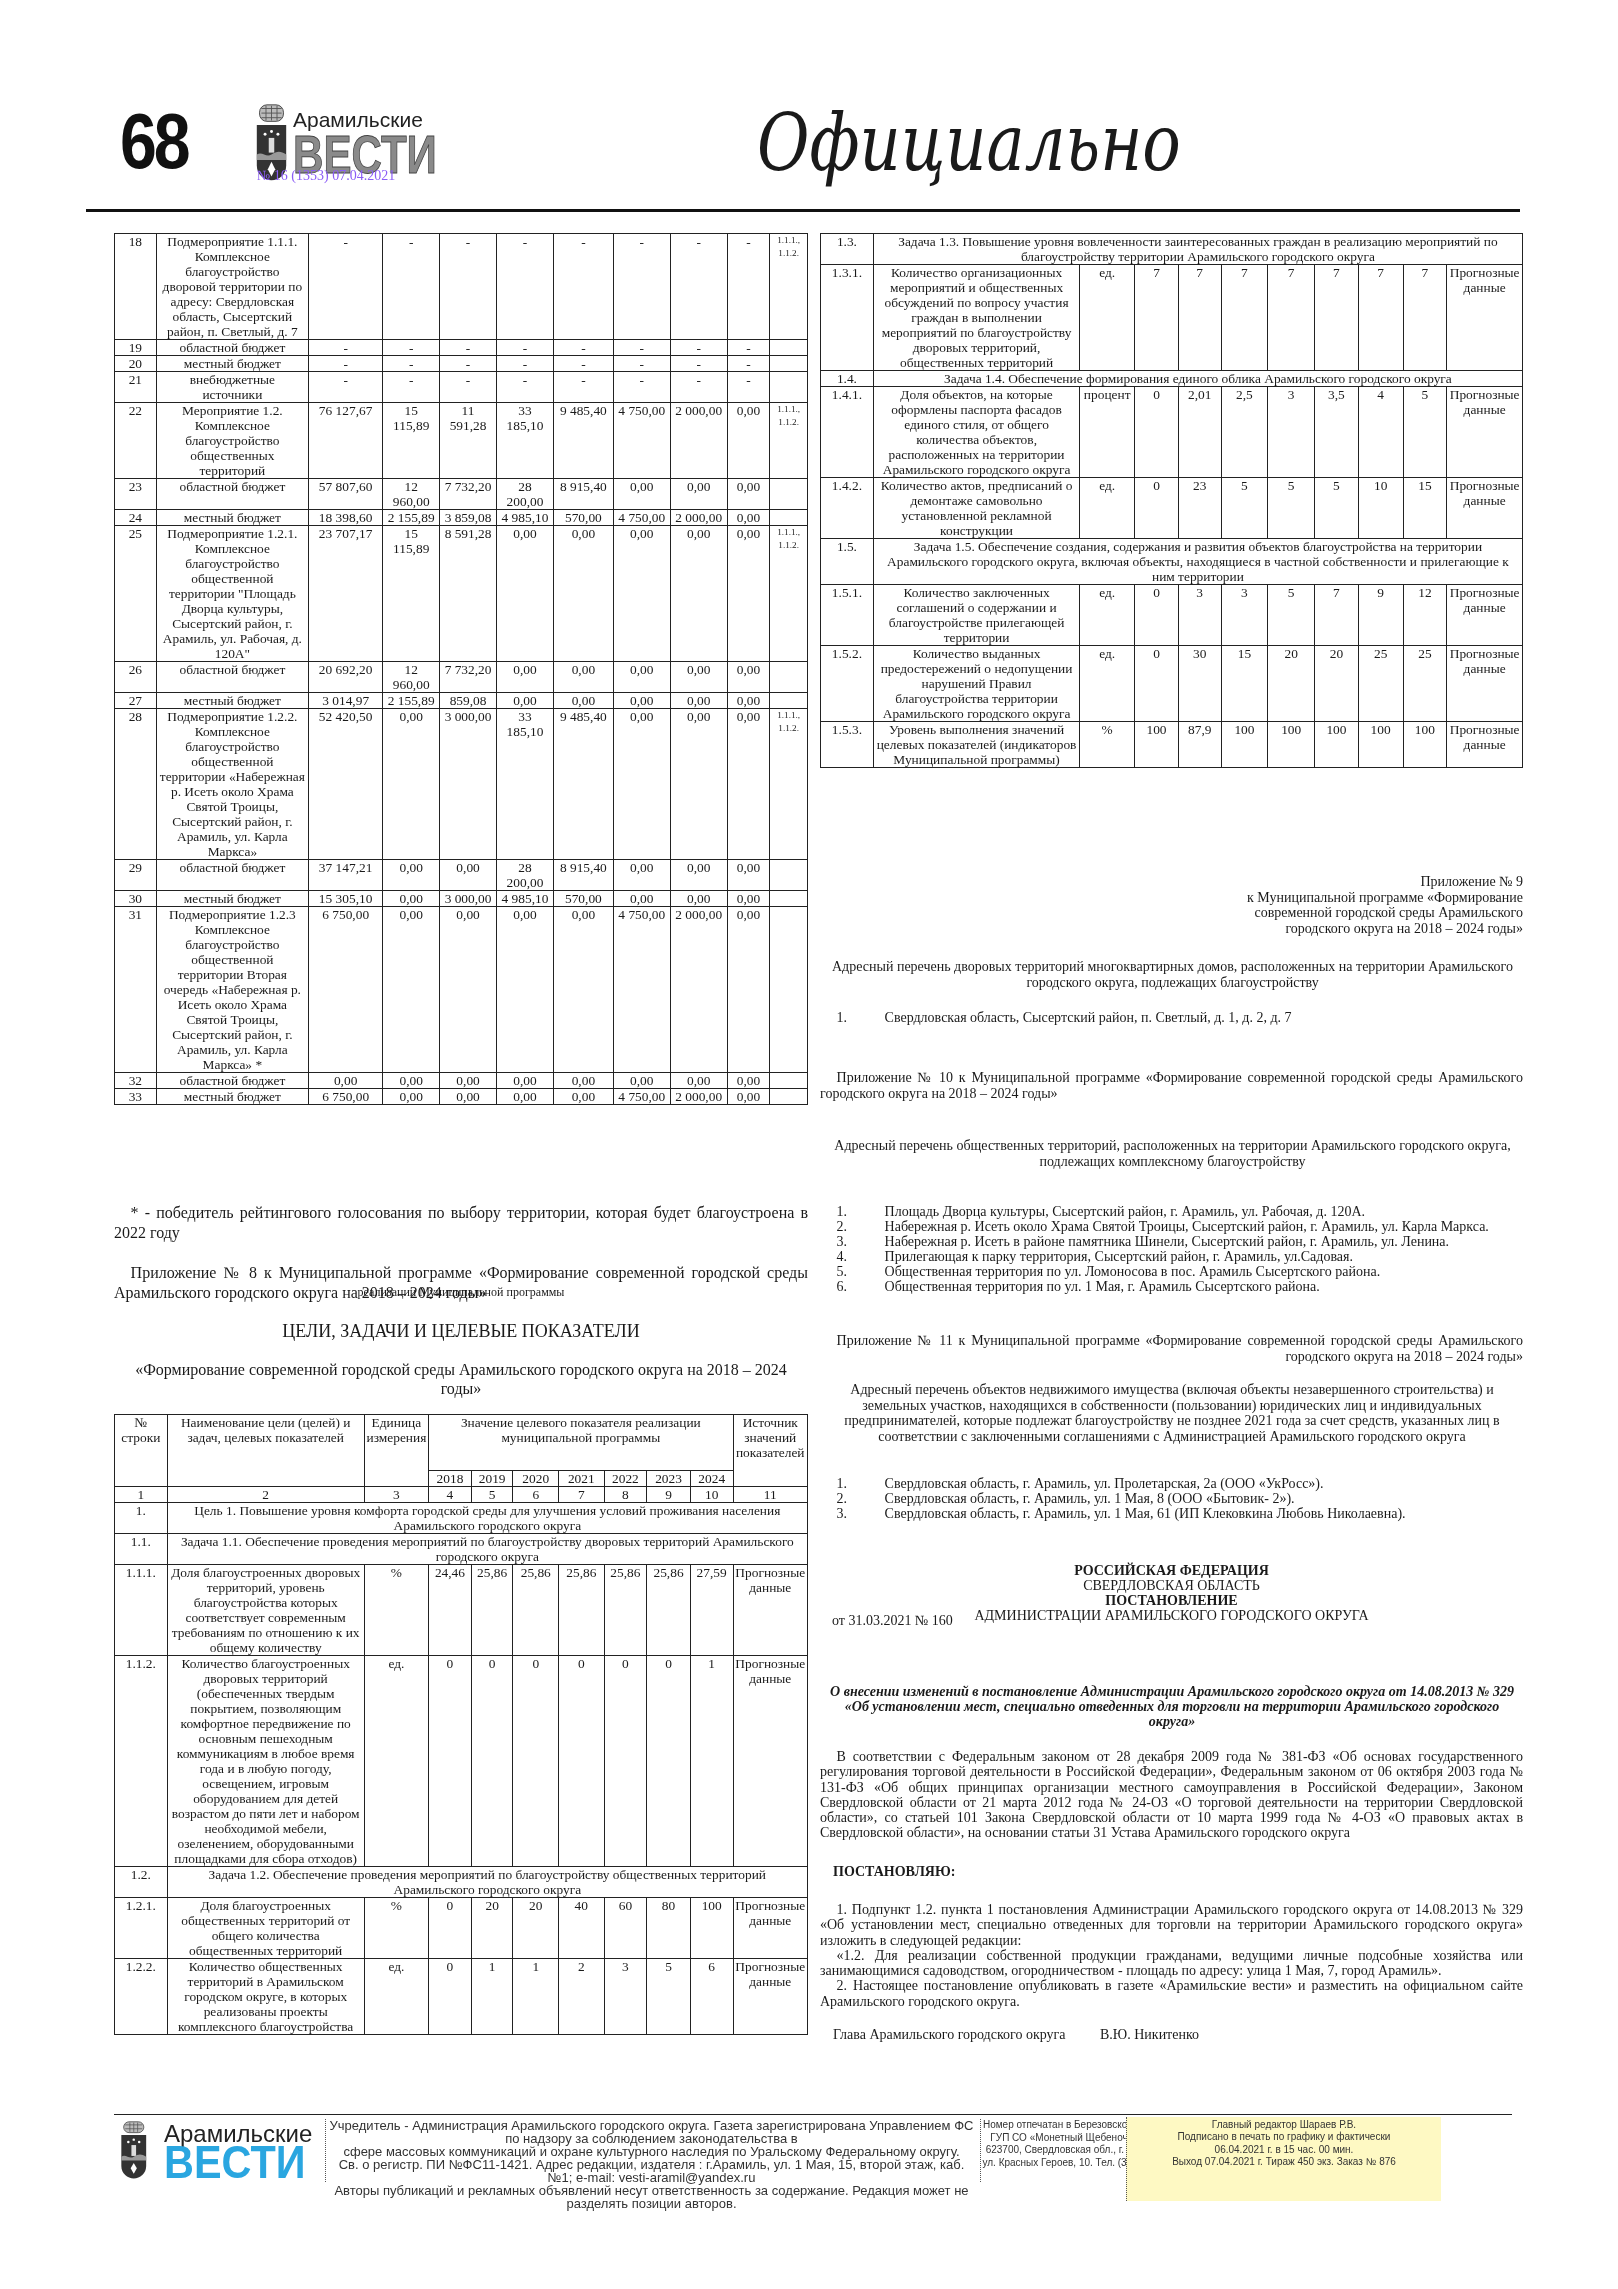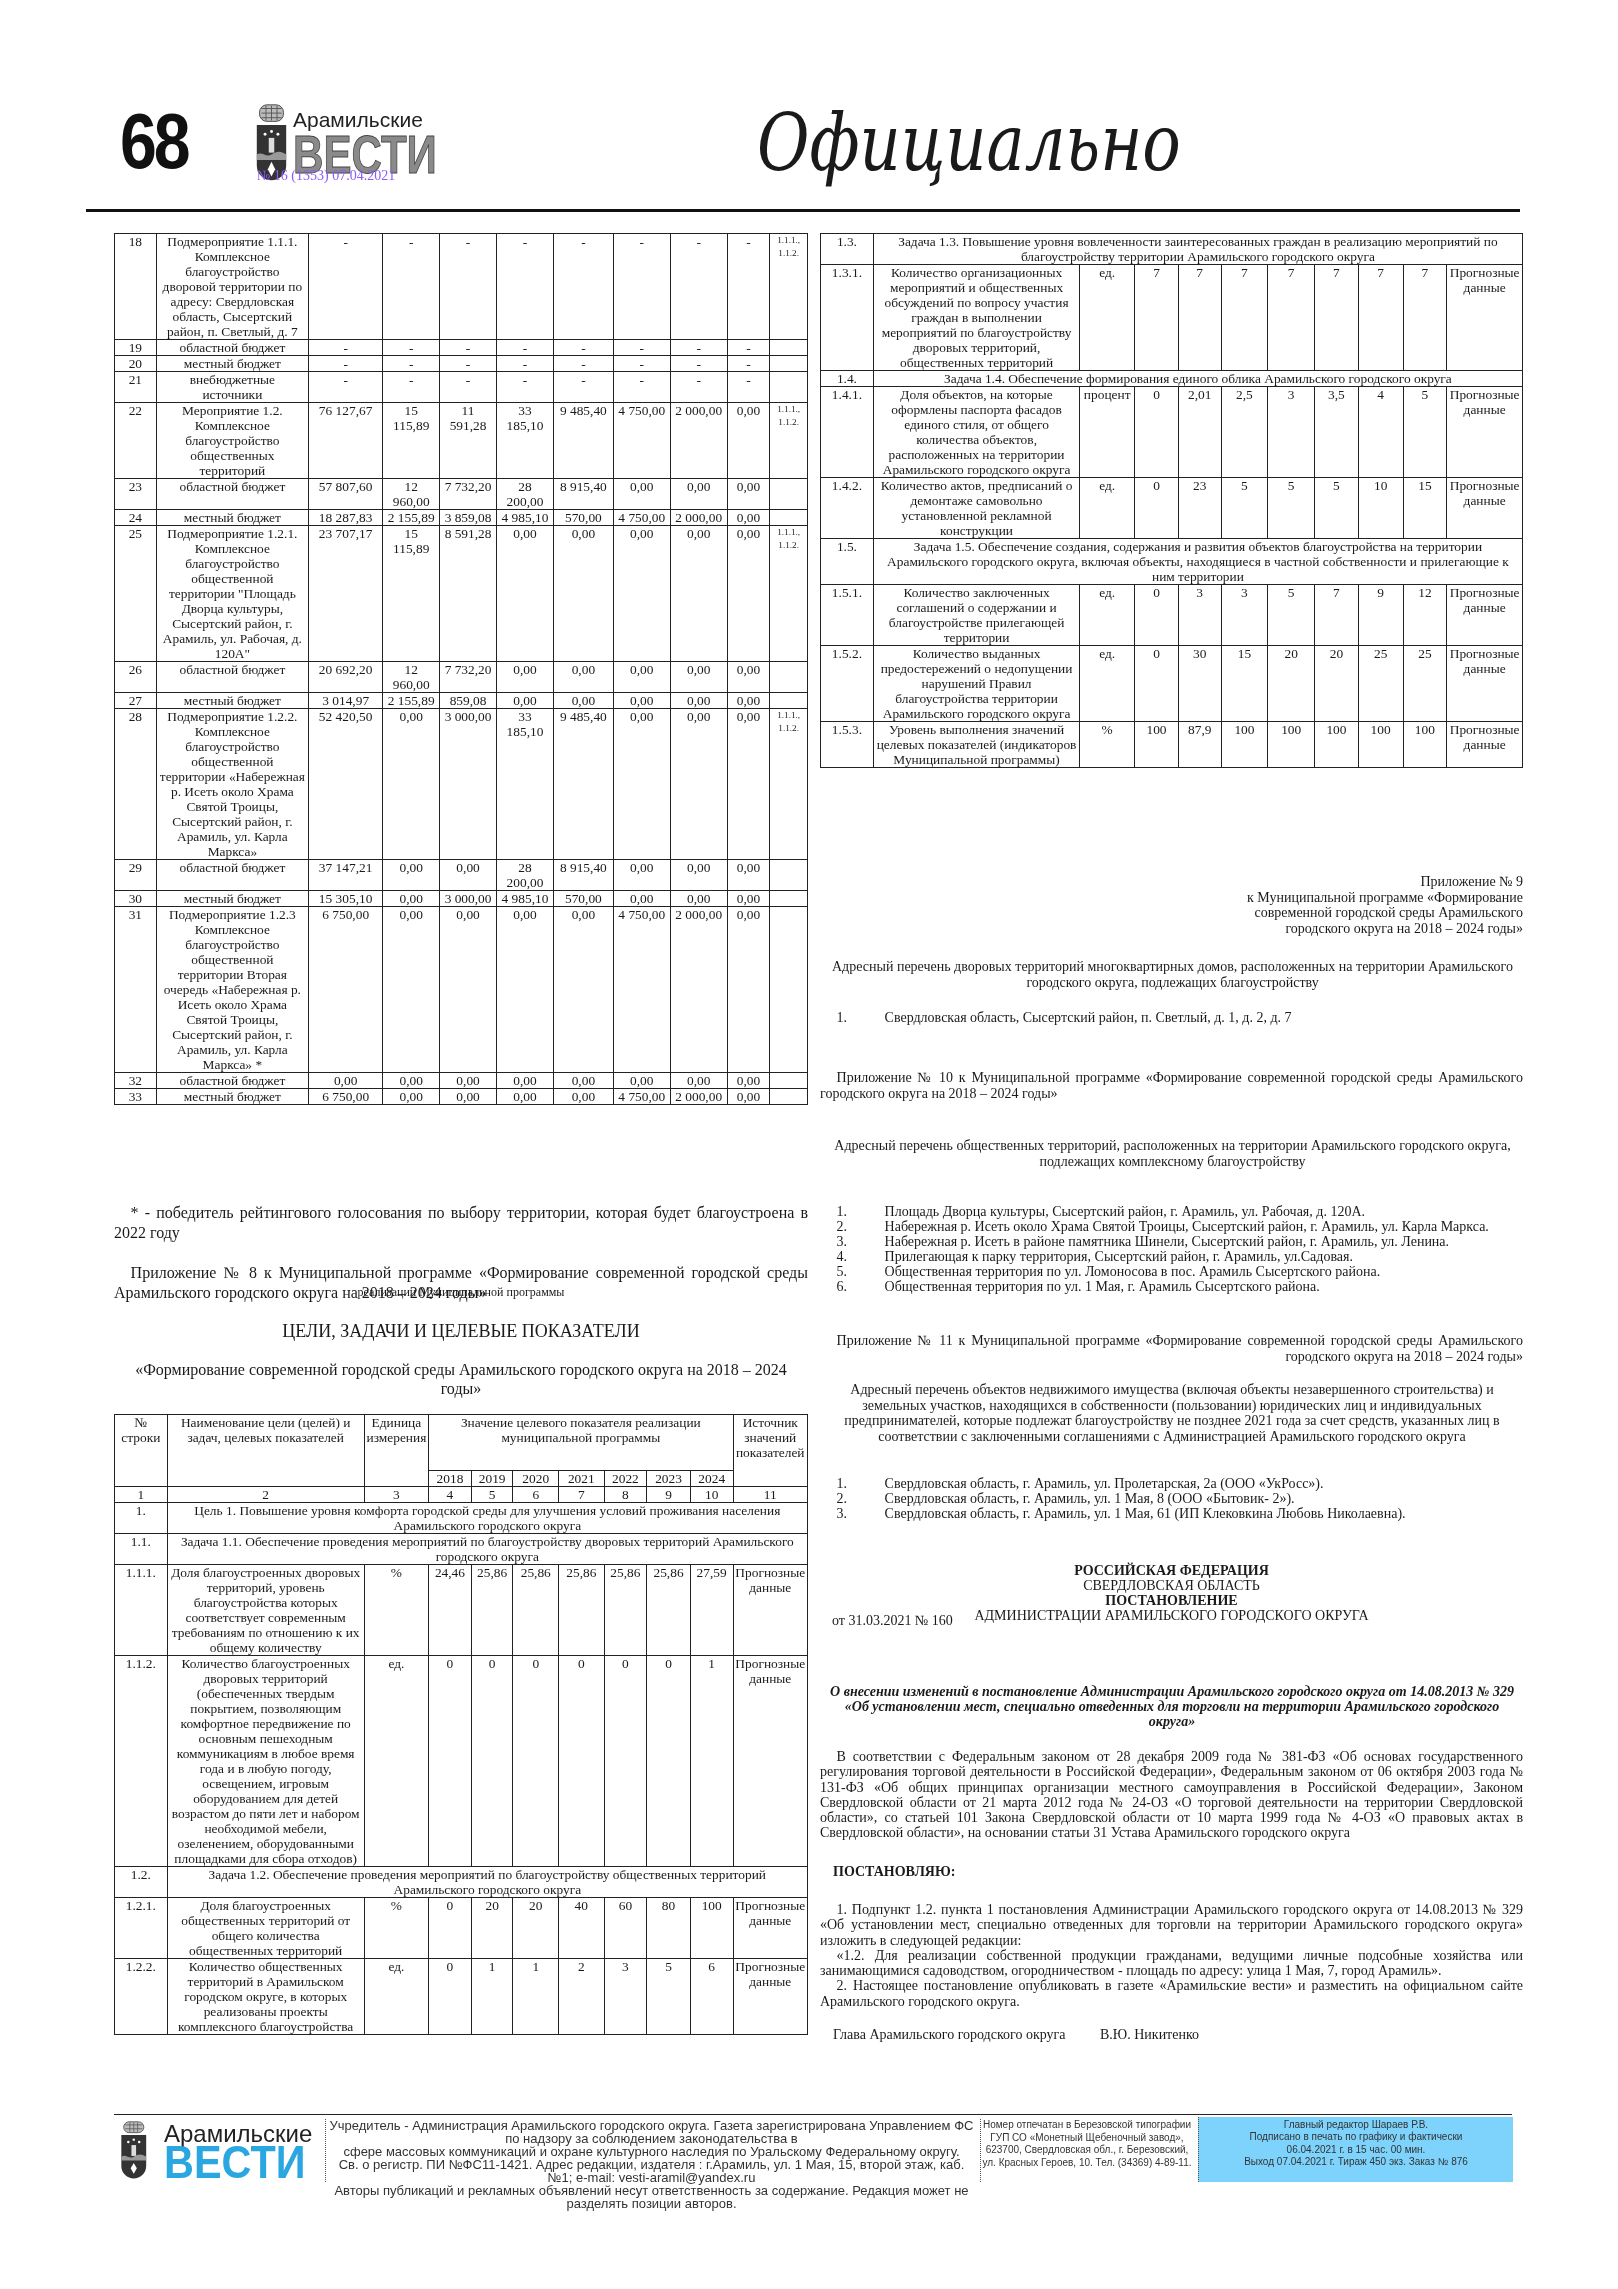--- a/index.html
+++ b/index.html
@@ -34,21 +34,21 @@
 
   
   .footer-rule { left: 114px; top: 2114px; width: 1398px; height: 1.4px; background: #222; }
   .f-crest { left: 119px; top: 2121px; width: 29.5px; height: 59px; }
   .f-brand-top { left: 164px; top: 2120px; font-family: "Liberation Sans", sans-serif; font-size: 24px; color: #222; }
   .f-brand-main { left: 164px; top: 2139px; font-family: "Liberation Sans", sans-serif; font-weight: bold; font-size: 46px; line-height: 46px; color: #2aa6e0; transform: scaleX(0.9); transform-origin: left; }
   .f-col { font-family: "Liberation Sans", sans-serif; font-size: 13px; line-height: 13px; color: #333; text-align: center; }
   .dotsep { border-left: 1.8px dotted #555; }
   .f-publisher { left: 325px; top: 2119px; width: 651px; height: 63px; }
   .f-printer { left: 980px; top: 2119px; width: 212px; height: 63px; font-size: 10px; line-height: 12.5px; }
-  .f-editor { left: 1198px; top: 2117px; width: 314px; height: 65px; background: #7dd3fc; font-size: 10px; line-height: 12.5px; }
+  .f-editor { left: 1126px; top: 2117px; width: 314px; height: 84px; background: #fef9c3; font-size: 10px; line-height: 12.5px; }
 </style>
 </head>
 <body>
 
 <div class="abs page-num">68</div>
 <svg class="abs crest" viewBox="0 0 38 86">
   <rect x="6" y="2" width="26" height="18" rx="8" fill="#bbb" stroke="#444"></rect>
   <path d="M8 6h22M8 11h22M8 16h22M13 3v16M19 3v16M25 3v16" stroke="#555" stroke-width="1"></path>
   <path d="M3 24h32v44c0 10-8 16-16 16S3 78 3 68z" fill="#333"></path>
   <circle cx="12" cy="34" r="1.6" fill="#fff"></circle>
@@ -153,21 +153,21 @@
         <td>28 200,00</td>
         <td>8 915,40</td>
         <td>0,00</td>
         <td>0,00</td>
         <td>0,00</td>
         <td class="tiny"></td>
       </tr>
       <tr>
         <td>24</td>
         <td>местный бюджет</td>
-        <td>18 287,83</td>
+        <td>18 398,60</td>
         <td>2 155,89</td>
         <td>3 859,08</td>
         <td>4 985,10</td>
         <td>570,00</td>
         <td>4 750,00</td>
         <td>2 000,00</td>
         <td>0,00</td>
         <td class="tiny"></td>
       </tr>
       <tr>

